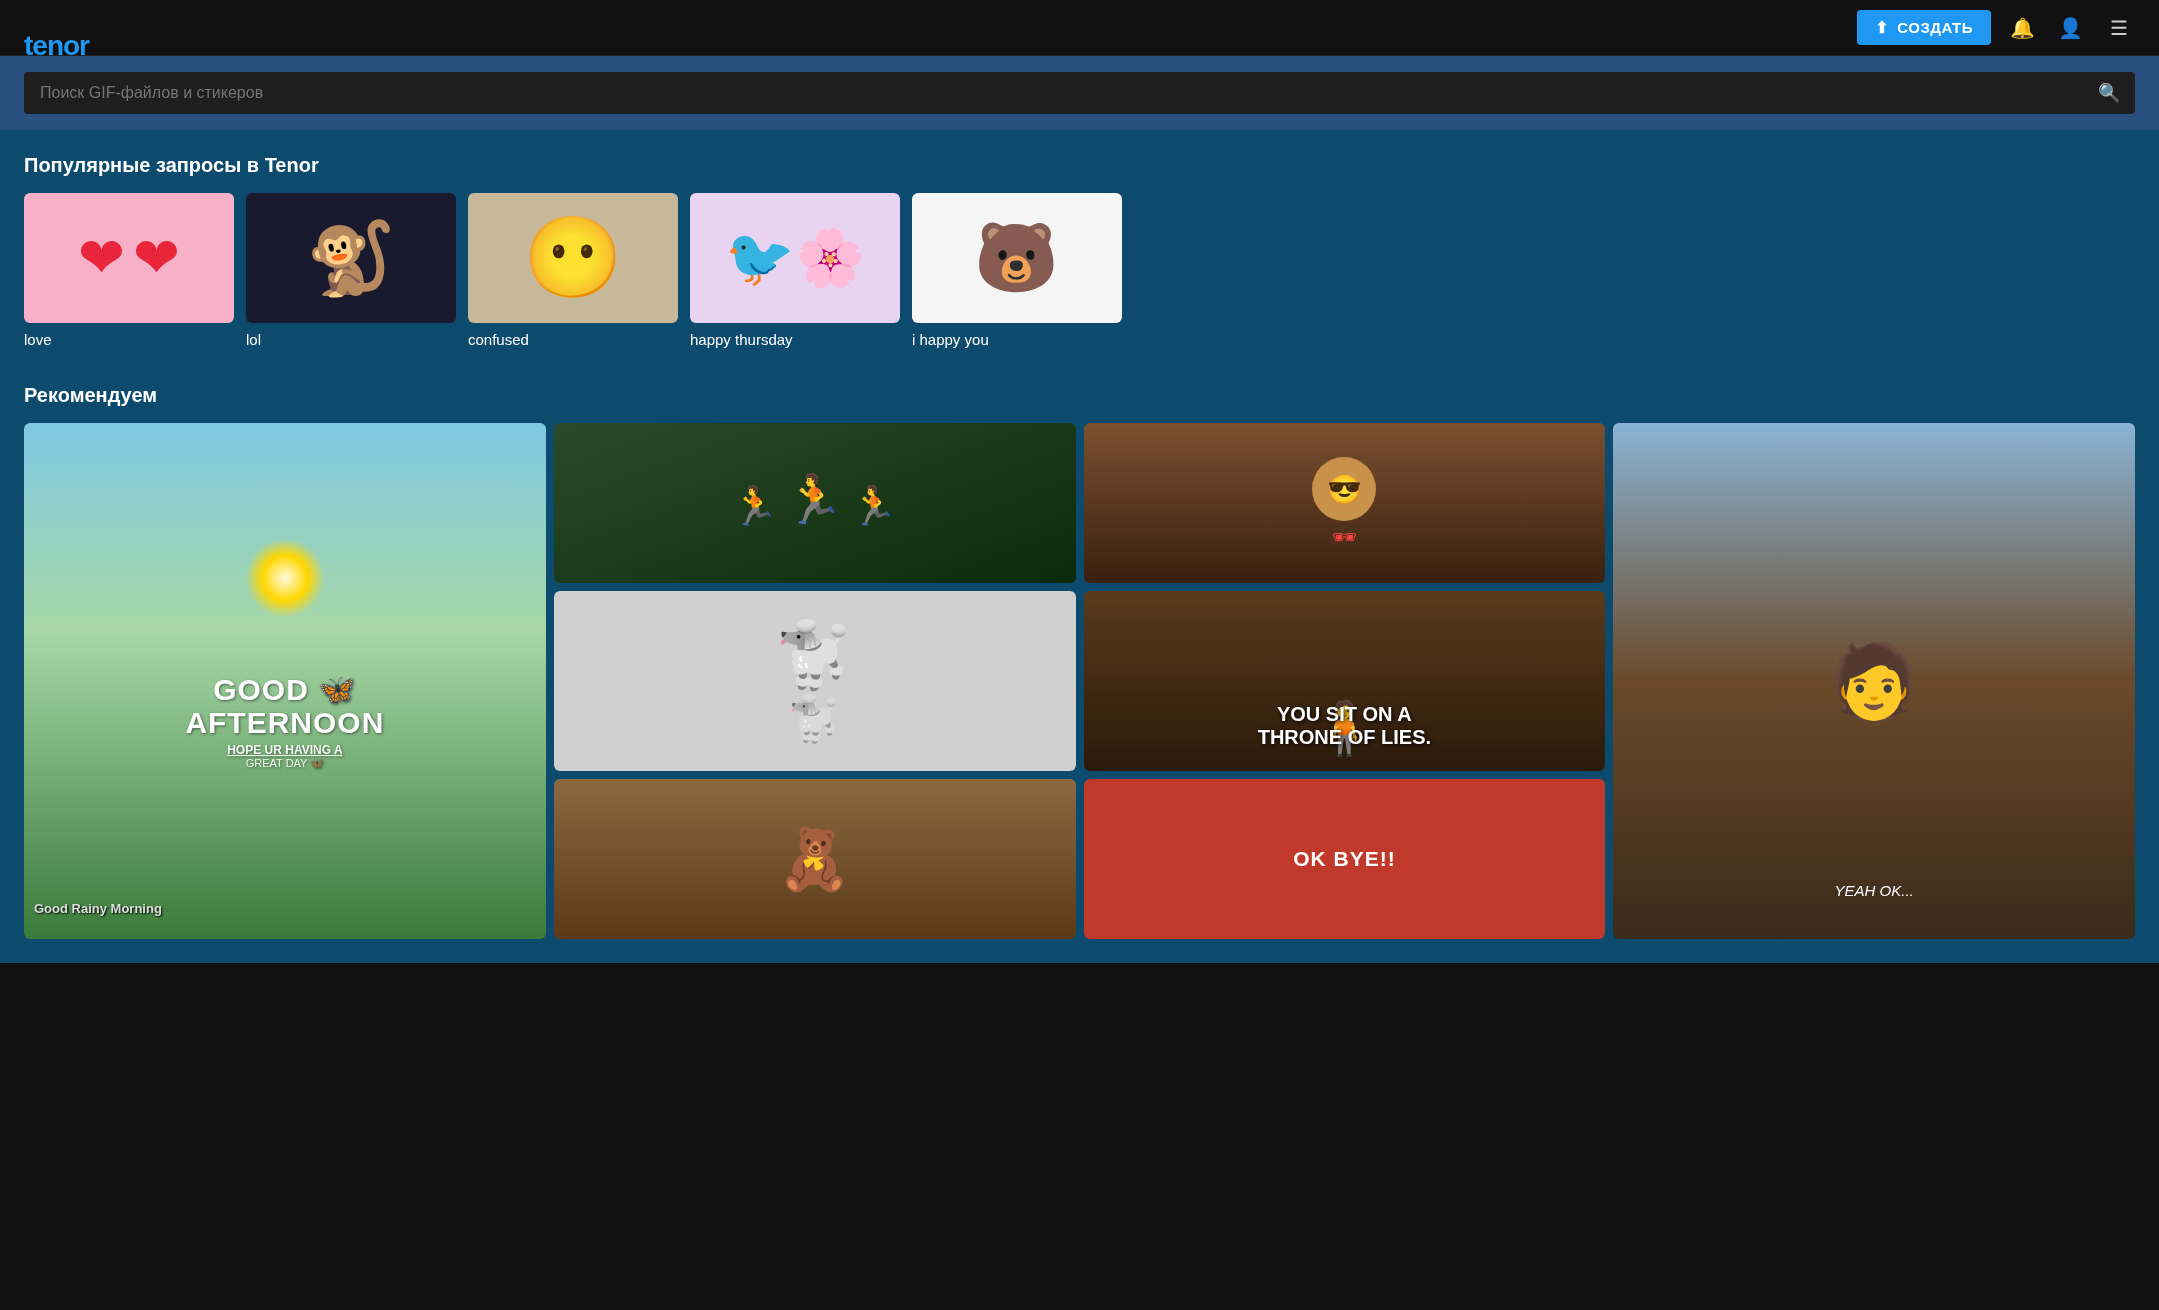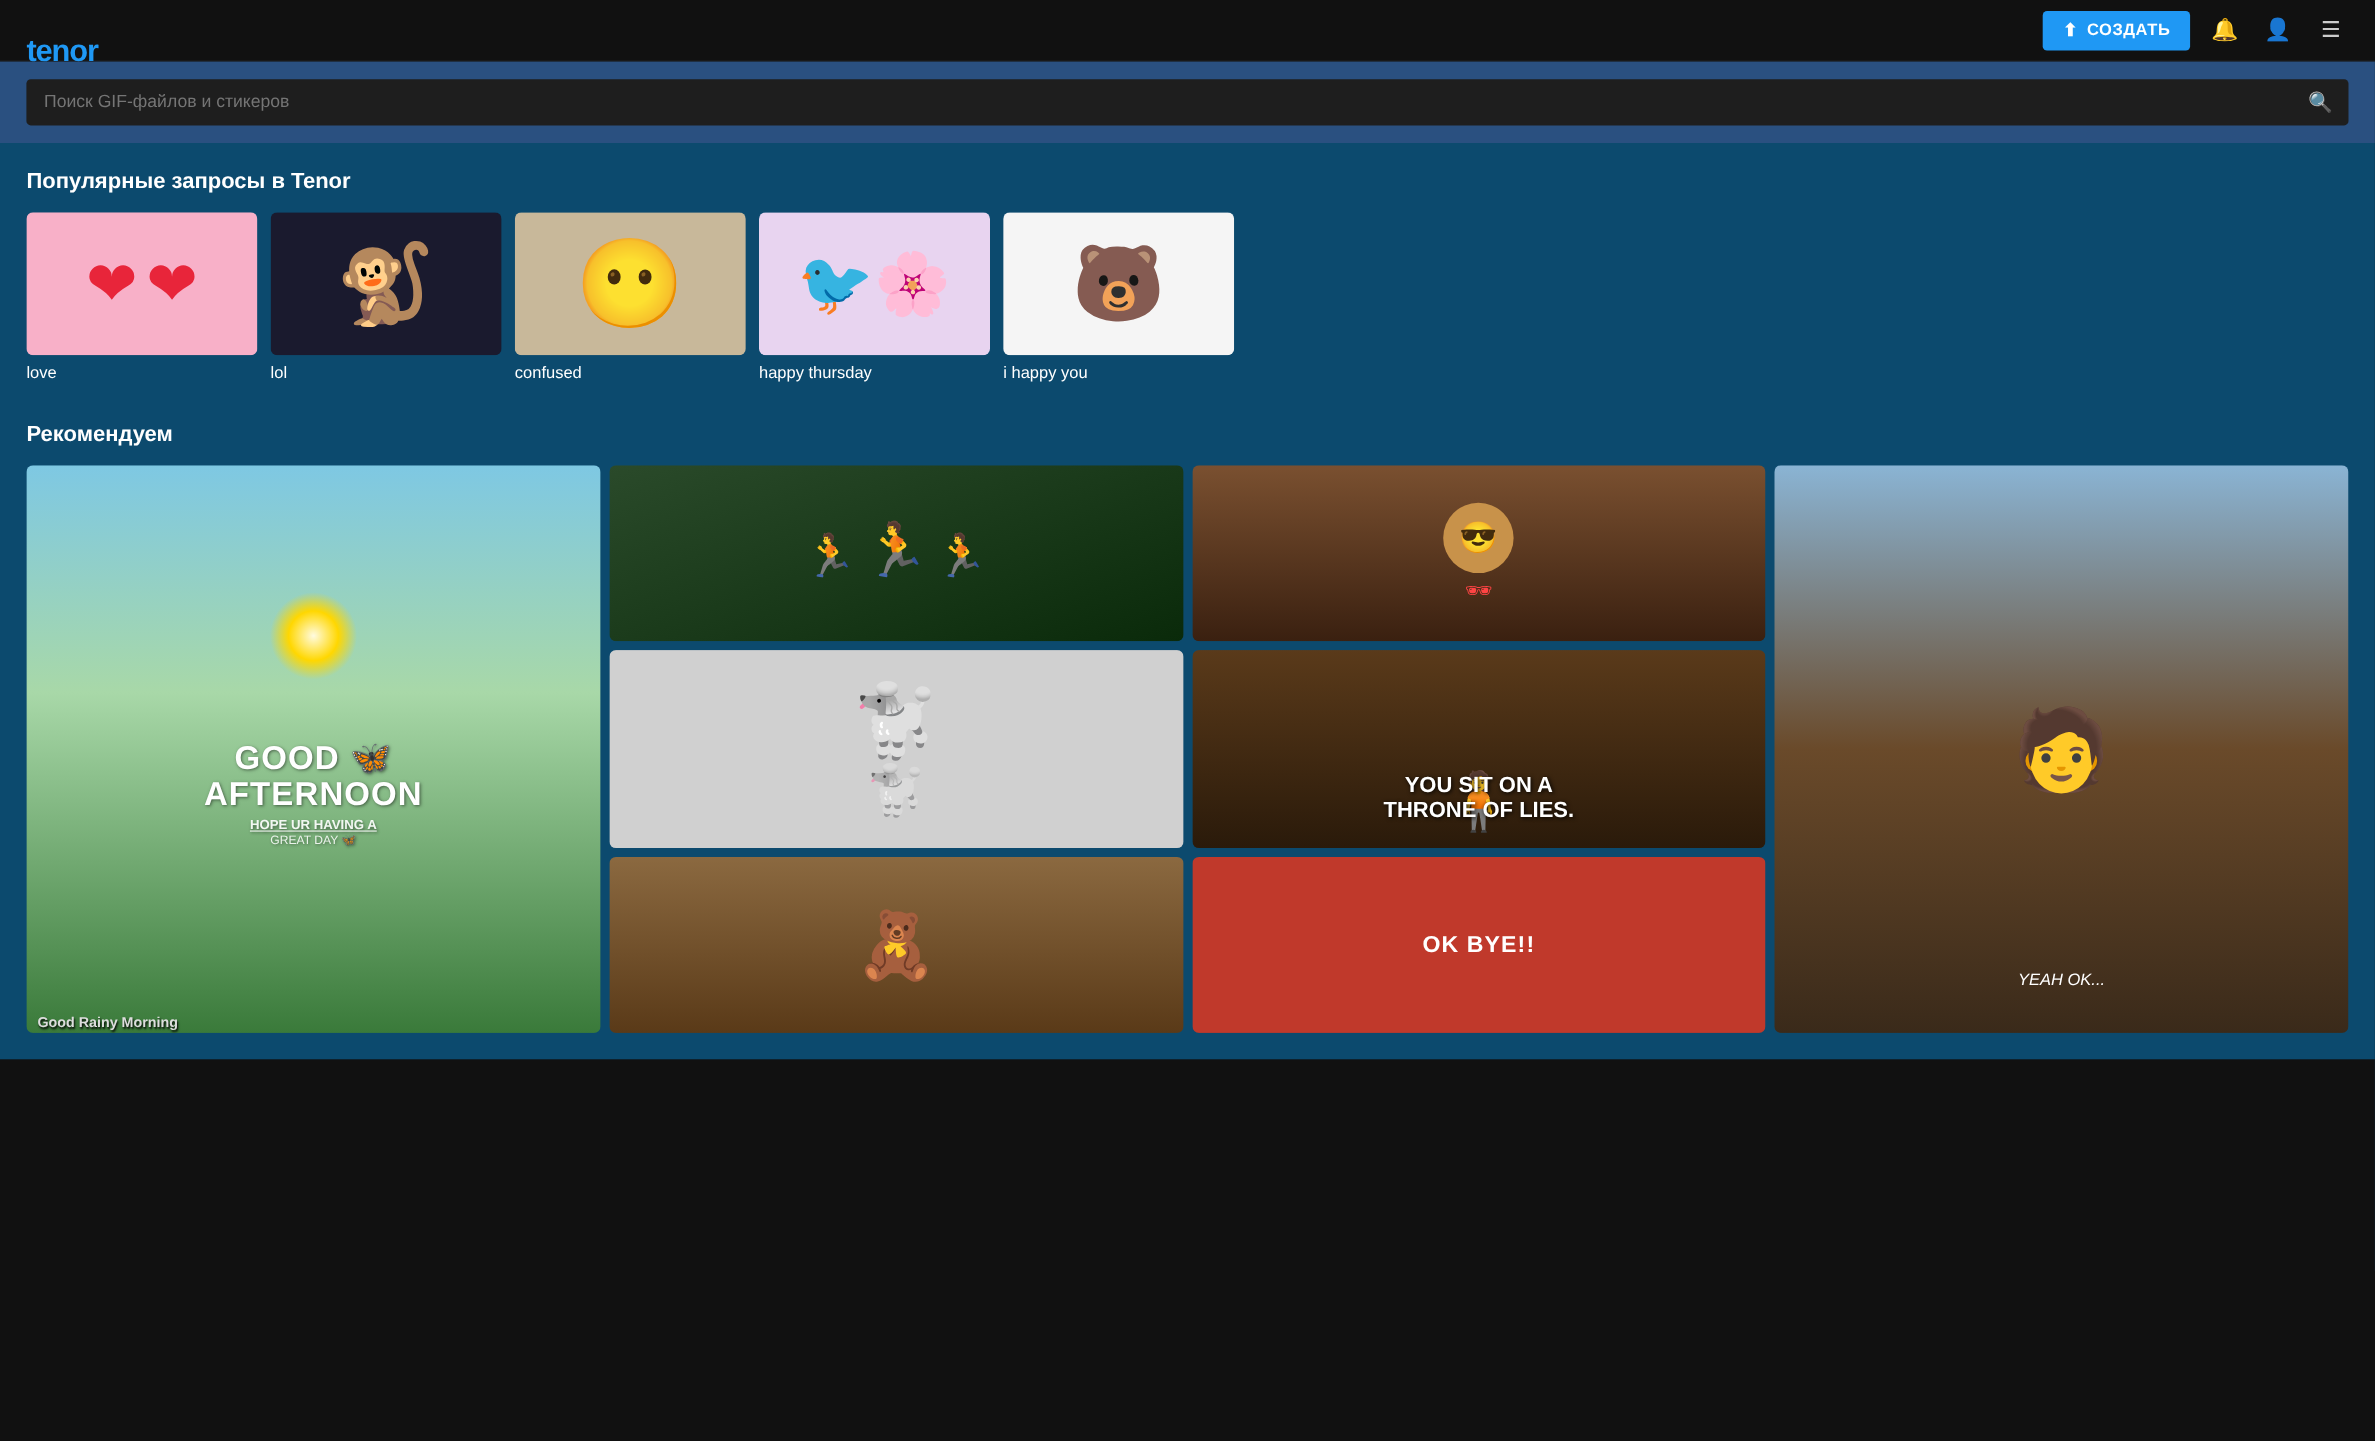--- a/index.html
+++ b/index.html
@@ -352,21 +352,21 @@
       background: linear-gradient(to bottom, #7a5030, #3a2010);
       width: 100%;
       height: 100%;
       display: flex;
       align-items: center;
       justify-content: center;
     }
 
     .rainy-label-bottom {
       position: absolute;
-      bottom: 2px;
+      bottom: 23px;
       left: 10px;
       color: #ddd;
       font-size: 13px;
       font-weight: bold;
       text-shadow: 1px 1px 2px #000;
     }
   </style>
 </head>
 <body>
 

